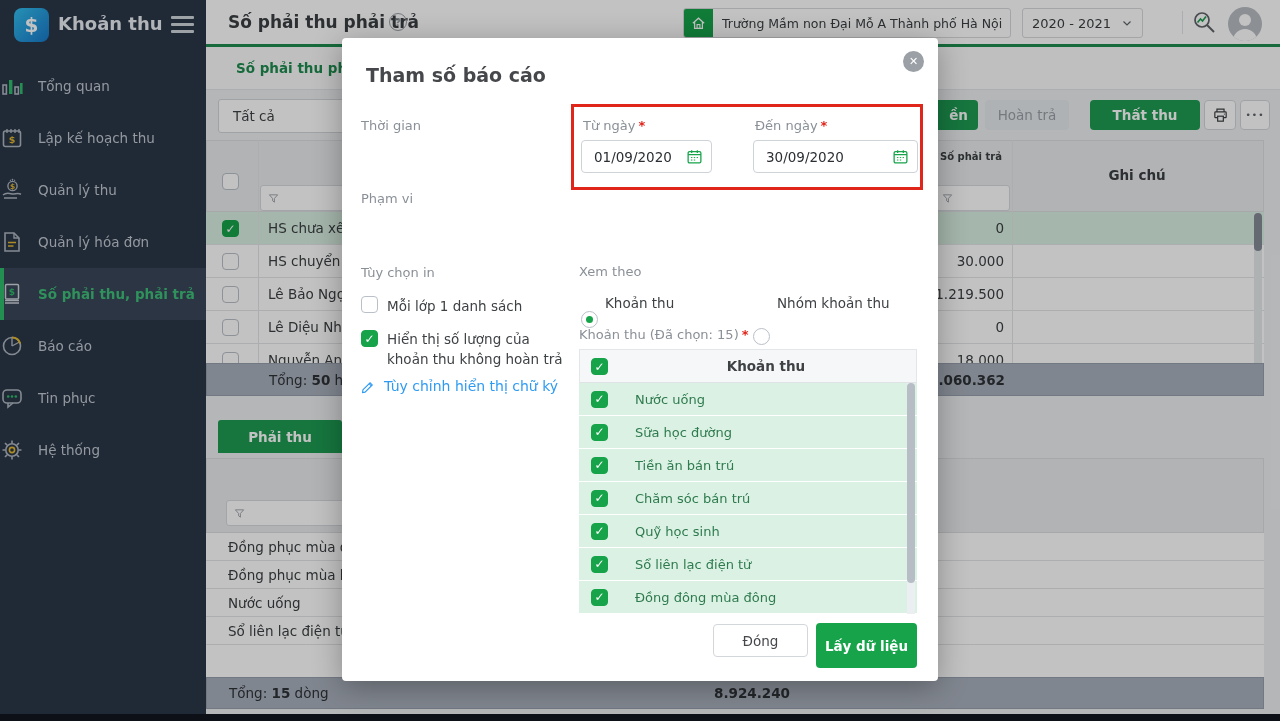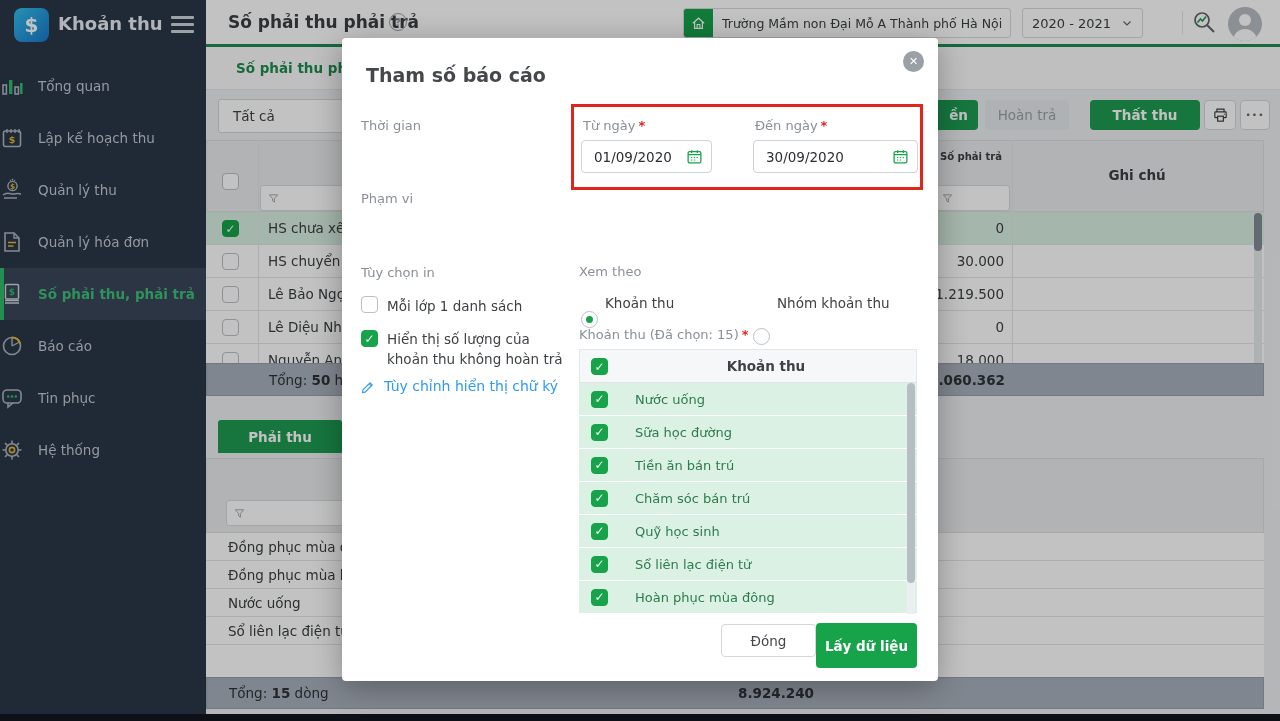--- a/index.html
+++ b/index.html
@@ -313,21 +313,21 @@
     </div>
     <div class="r" style="left:0; top:598px; width:1058px; height:32px; background:#fff;"></div>
     <div class="r tbl-line" style="left:444px; top:411px; width:1px; height:219px;"></div>
     <div class="r tbl-line" style="left:646px; top:411px; width:1px; height:219px;"></div>
     <div class="r totalrow" style="left:0; top:630px; width:1058px; height:32px; border:1px solid #98a0ac;">
       <div class="r t" style="left:22px; top:7px; white-space:nowrap;">
         <span>Tổng:</span>
         <span style="font-weight:bold;">15</span>
         <span>dòng</span>
       </div>
-      <div class="r t" style="left:468px; top:7px; width:202px; text-align:center; font-weight:bold;">8.924.240</div>
+      <div class="r t" style="left:444px; top:7px; width:202px; text-align:center; font-weight:bold;">8.924.240</div>
     </div>
   </div>
 
   <div class="r backdrop"></div>
 
   <div class="r modal">
     <div class="r m-title">Tham số báo cáo</div>
     <div class="r m-close">✕</div>
 
     <div class="r red-annot"></div>
@@ -405,25 +405,25 @@
       <div class="m-row" style="height:33px;">
         <span class="cb on" style="margin-left:12px;"></span>
         <span class="txt">Quỹ học sinh</span>
       </div>
       <div class="m-row" style="height:33px;">
         <span class="cb on" style="margin-left:12px;"></span>
         <span class="txt">Sổ liên lạc điện tử</span>
       </div>
       <div class="m-row" style="height:33px;">
         <span class="cb on" style="margin-left:12px;"></span>
-        <span class="txt">Hoàn phục mùa đông</span>
+        <span class="txt">Đồng đông mùa đông</span>
       </div>
     </div>
     <div class="r" style="left:565px; top:345px; width:8px; height:231px; background:#eceff1;">
       <div style="width:8px; height:200px; background:#b7bdc4; border-radius:4px;"></div>
     </div>
 
-    <div class="r m-btn-close" style="left:371px; top:586px; width:95px; height:33px;margin-left:8px;">Đóng</div>
+    <div class="r m-btn-close" style="left:371px; top:586px; width:95px; height:33px;">Đóng</div>
     <div class="r m-btn-submit" style="left:474px; top:585px; width:101px; height:45px;">Lấy dữ liệu</div>
   </div>
 
   <div class="r" style="left:0; top:714px; width:1280px; height:7px; background:#0d1117;"></div>
 </div>
 
 </body></html>

